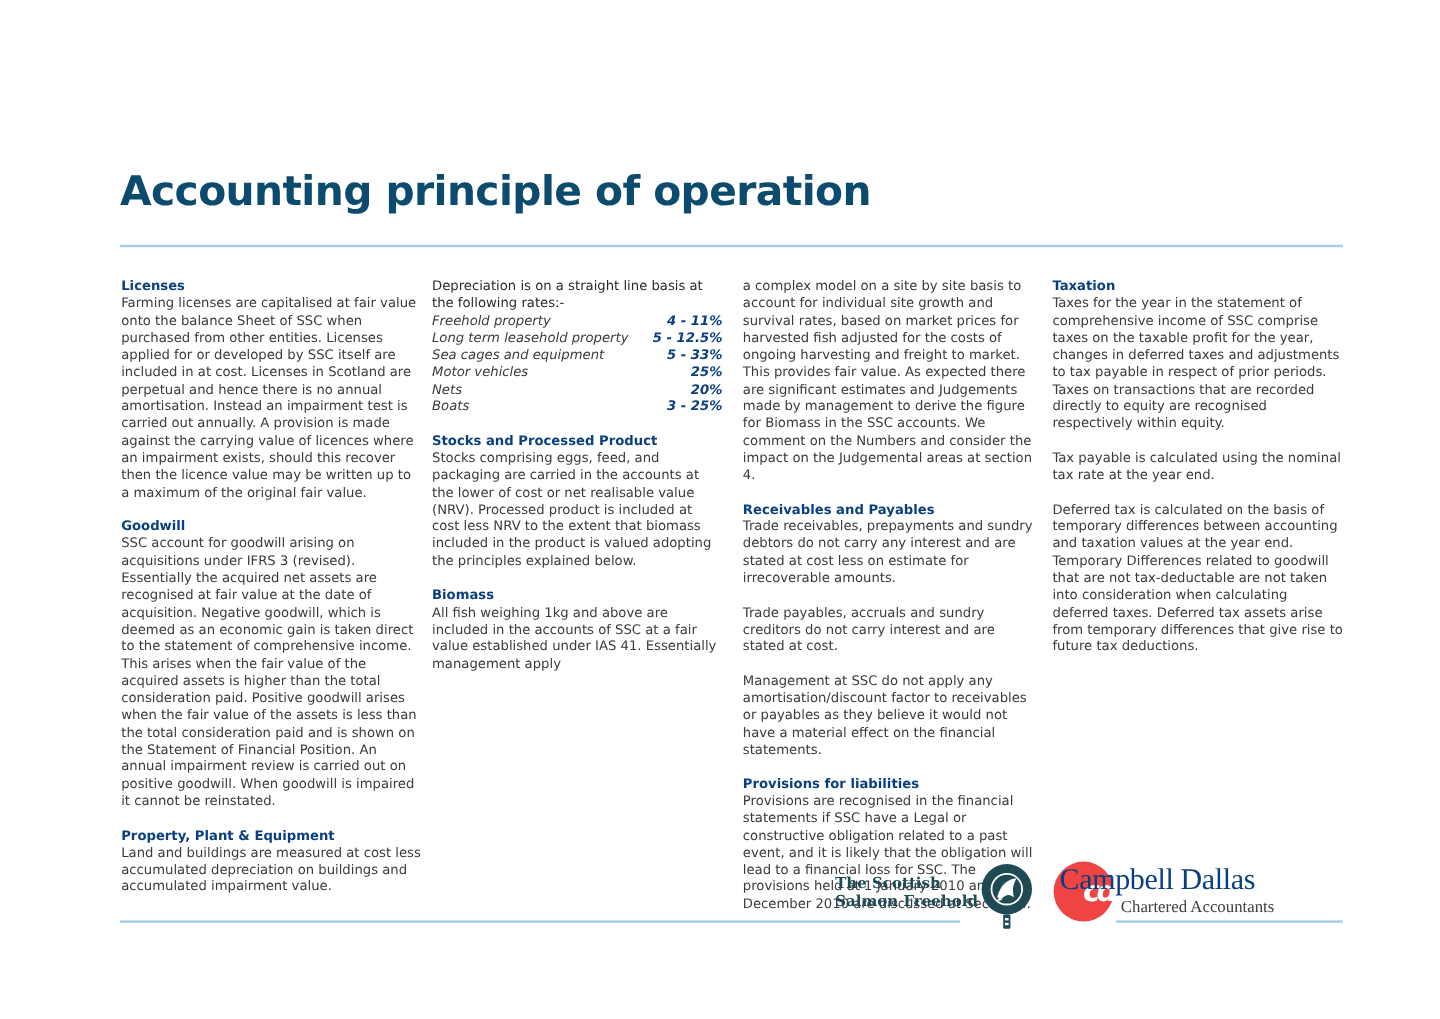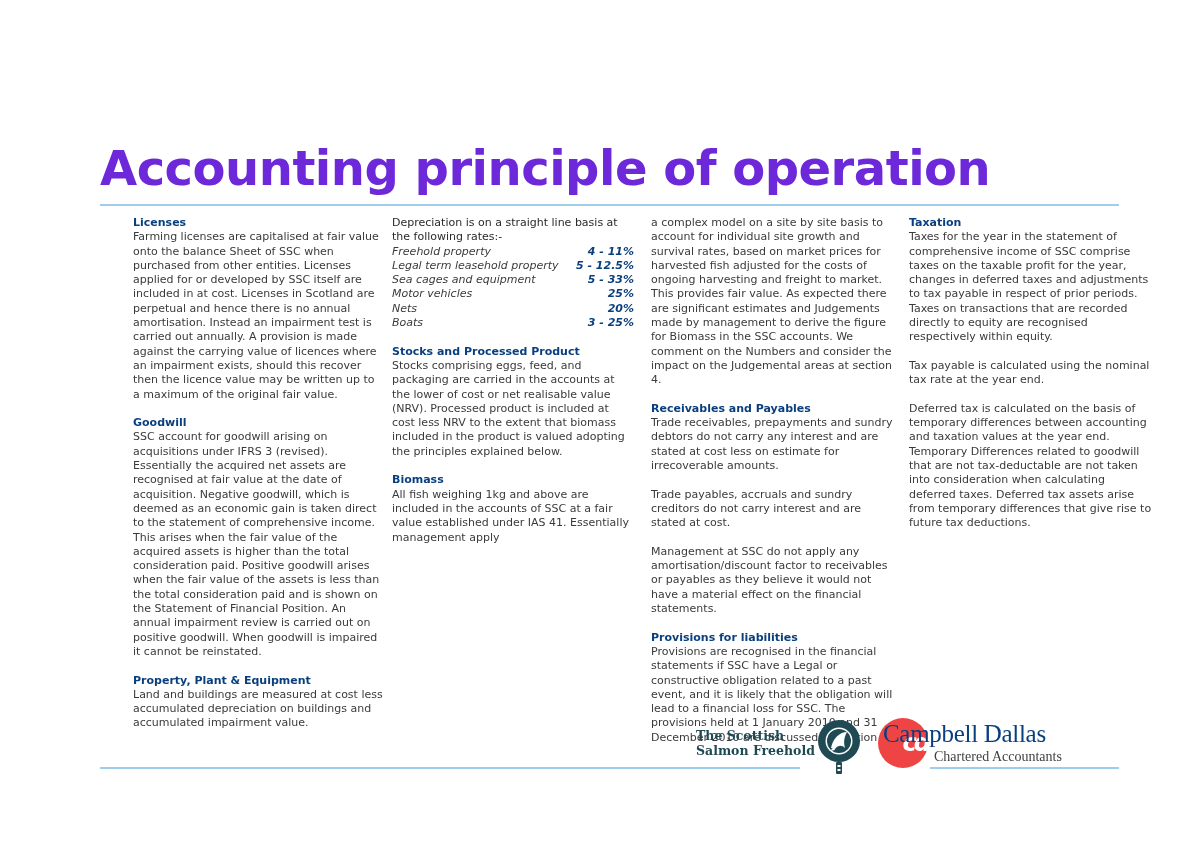--- a/index.html
+++ b/index.html
@@ -1,25 +1,25 @@
 <!DOCTYPE html>
 <html><head>
 <meta charset="utf-8">
 <style>
   html, body { margin: 0; padding: 0; background: #ffffff; }
   body { width: 1200px; height: 849px; position: relative; overflow: hidden;
          font-family: "DejaVu Sans", sans-serif; color: #3a3a3a; }
   .title { position: absolute; left: 100px; top: 140px; margin: 0;
            font-family: "DejaVu Sans", sans-serif; font-weight: bold;
-           font-size: 48px; letter-spacing: -0.5px; color: #6d28d9; }
+           font-size: 34px; letter-spacing: -0.5px; color: #0c4a6e; }
   .rule { position: absolute; left: 100px; width: 1019px; height: 2px; background: #9fcdeb; }
   .rule.top { top: 204px; }
   .rule.bottom { top: 767px; width: 700px; }
   .rule.bottom2 { top: 767px; left: 930px; width: 189px; }
-  .col { position: absolute; top: 216px; font-size: 11px; line-height: 14.3px; color: #3a3a3a; margin-left: 32px; }
+  .col { position: absolute; top: 232px; font-size: 11px; line-height: 14.3px; color: #3a3a3a; }
   .col p { margin: 0 0 14.3px 0; }
   .col h3 { margin: 0; font-size: 11px; line-height: 14.3px; font-weight: bold; color: #0a3f7f; }
   .section { margin-bottom: 14.3px; }
   .c1 { left: 101px; width: 250px; }
   .c2 { left: 360px; width: 242px; }
   .c3 { left: 619px; width: 248px; }
   .c4 { left: 877px; width: 243px; }
   .dep-intro { color: #2a2a2a; }
   .rates { width: 100%; border-collapse: collapse; margin-bottom: 14.3px; }
   .rates td { padding: 0; font-size: 11px; line-height: 14.3px; font-style: italic; }
@@ -58,21 +58,21 @@
 
 <div class="col c2">
   <div class="dep-intro">Depreciation is on a straight line basis at the following rates:-</div>
   <table class="rates">
     <tbody>
       <tr>
         <td>Freehold property</td>
         <td class="v">4 - 11%</td>
       </tr>
       <tr>
-        <td>Legal term leasehold property</td>
+        <td>Long term leasehold property</td>
         <td class="v">5 - 12.5%</td>
       </tr>
       <tr>
         <td>Sea cages and equipment</td>
         <td class="v">5 - 33%</td>
       </tr>
       <tr>
         <td>Motor vehicles</td>
         <td class="v">25%</td>
       </tr>

